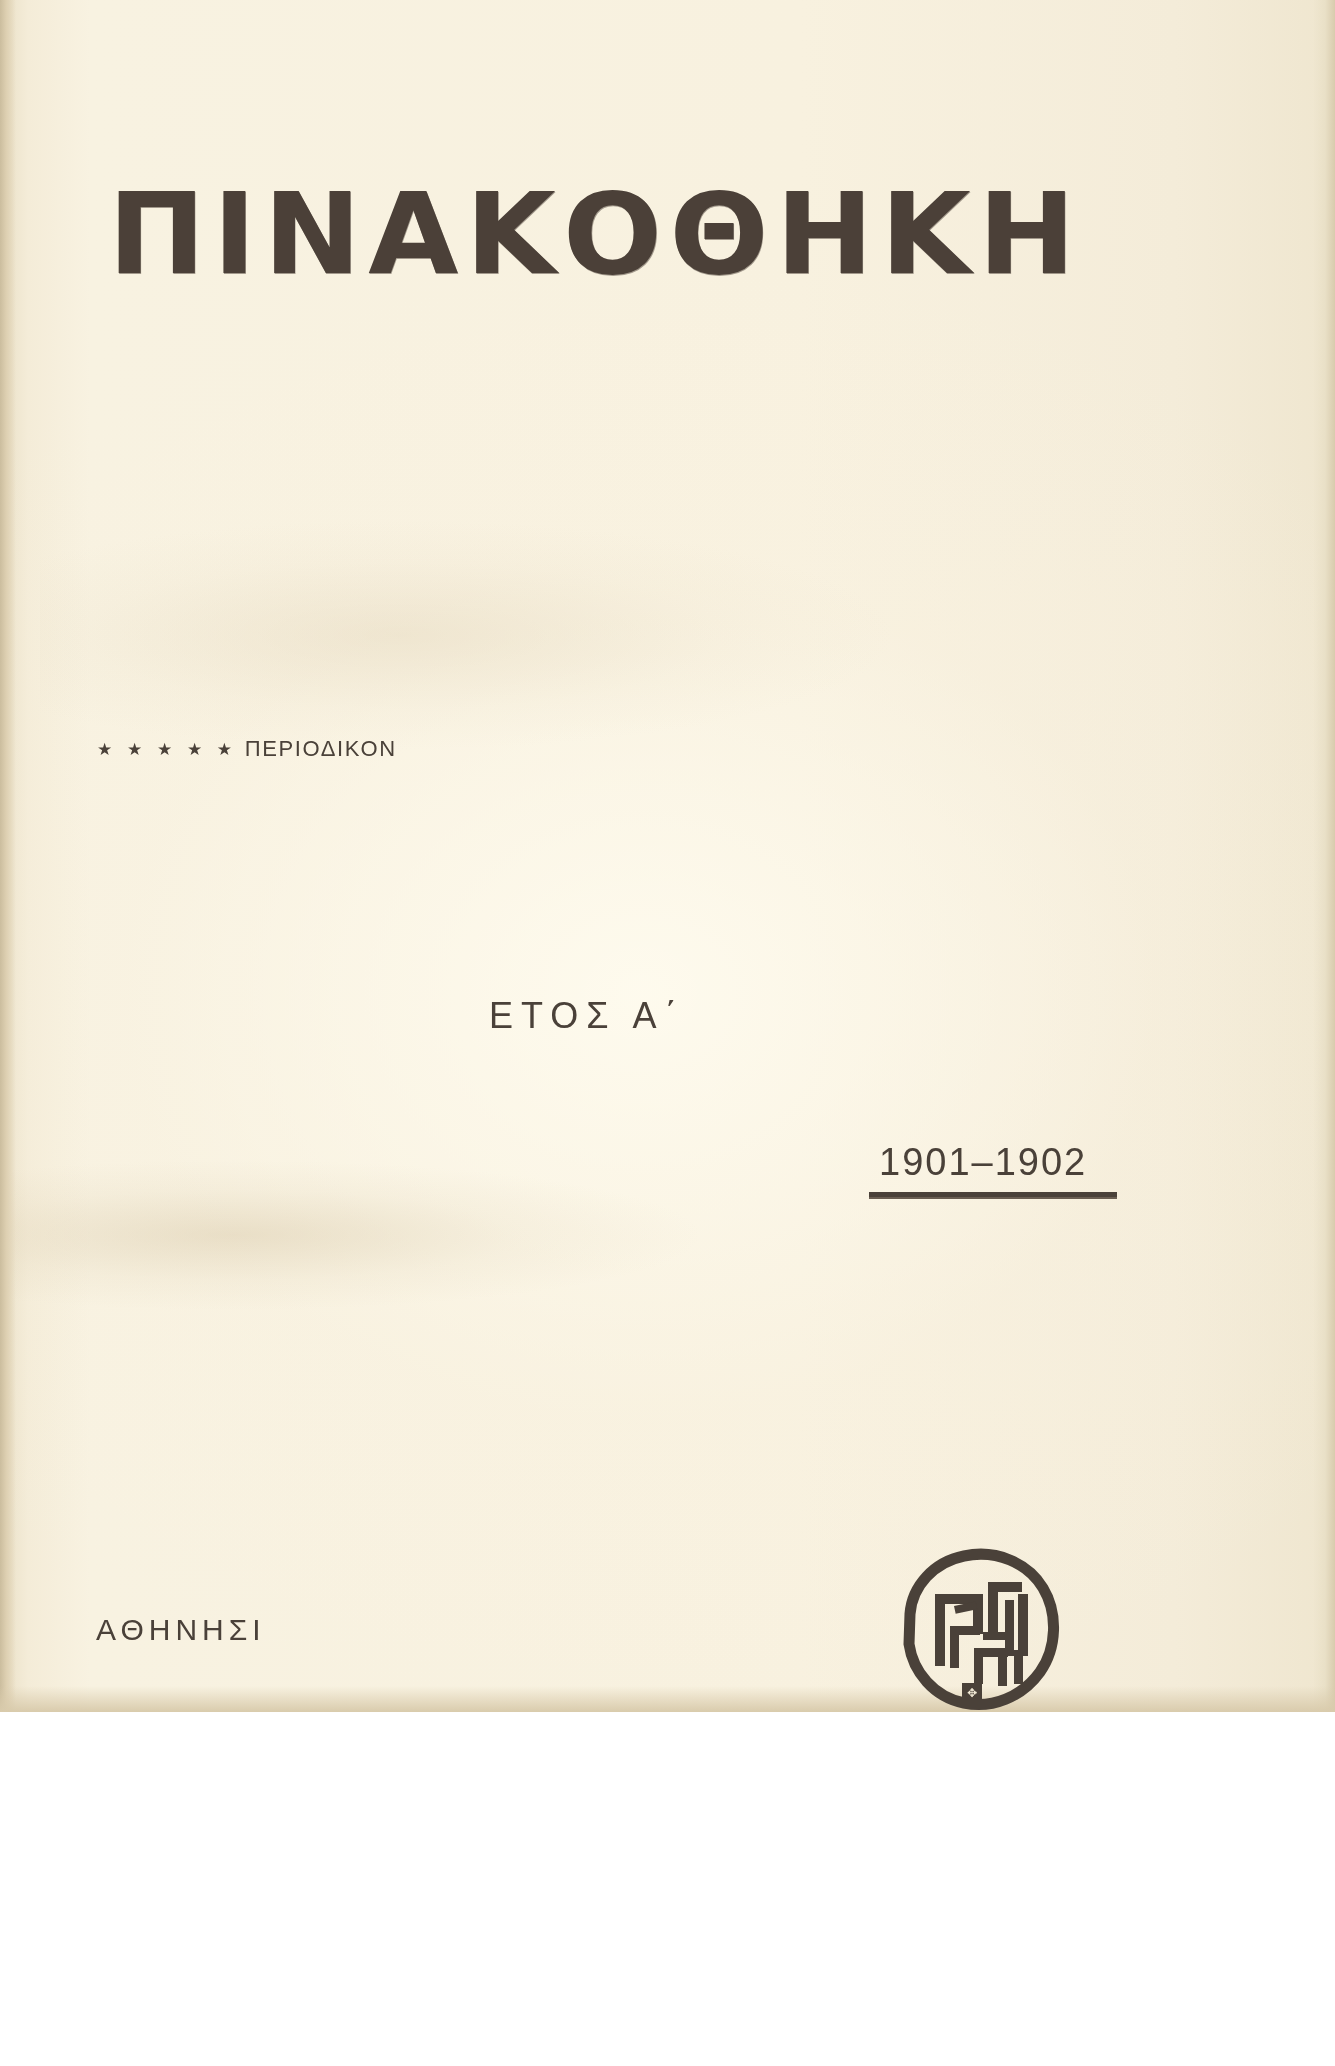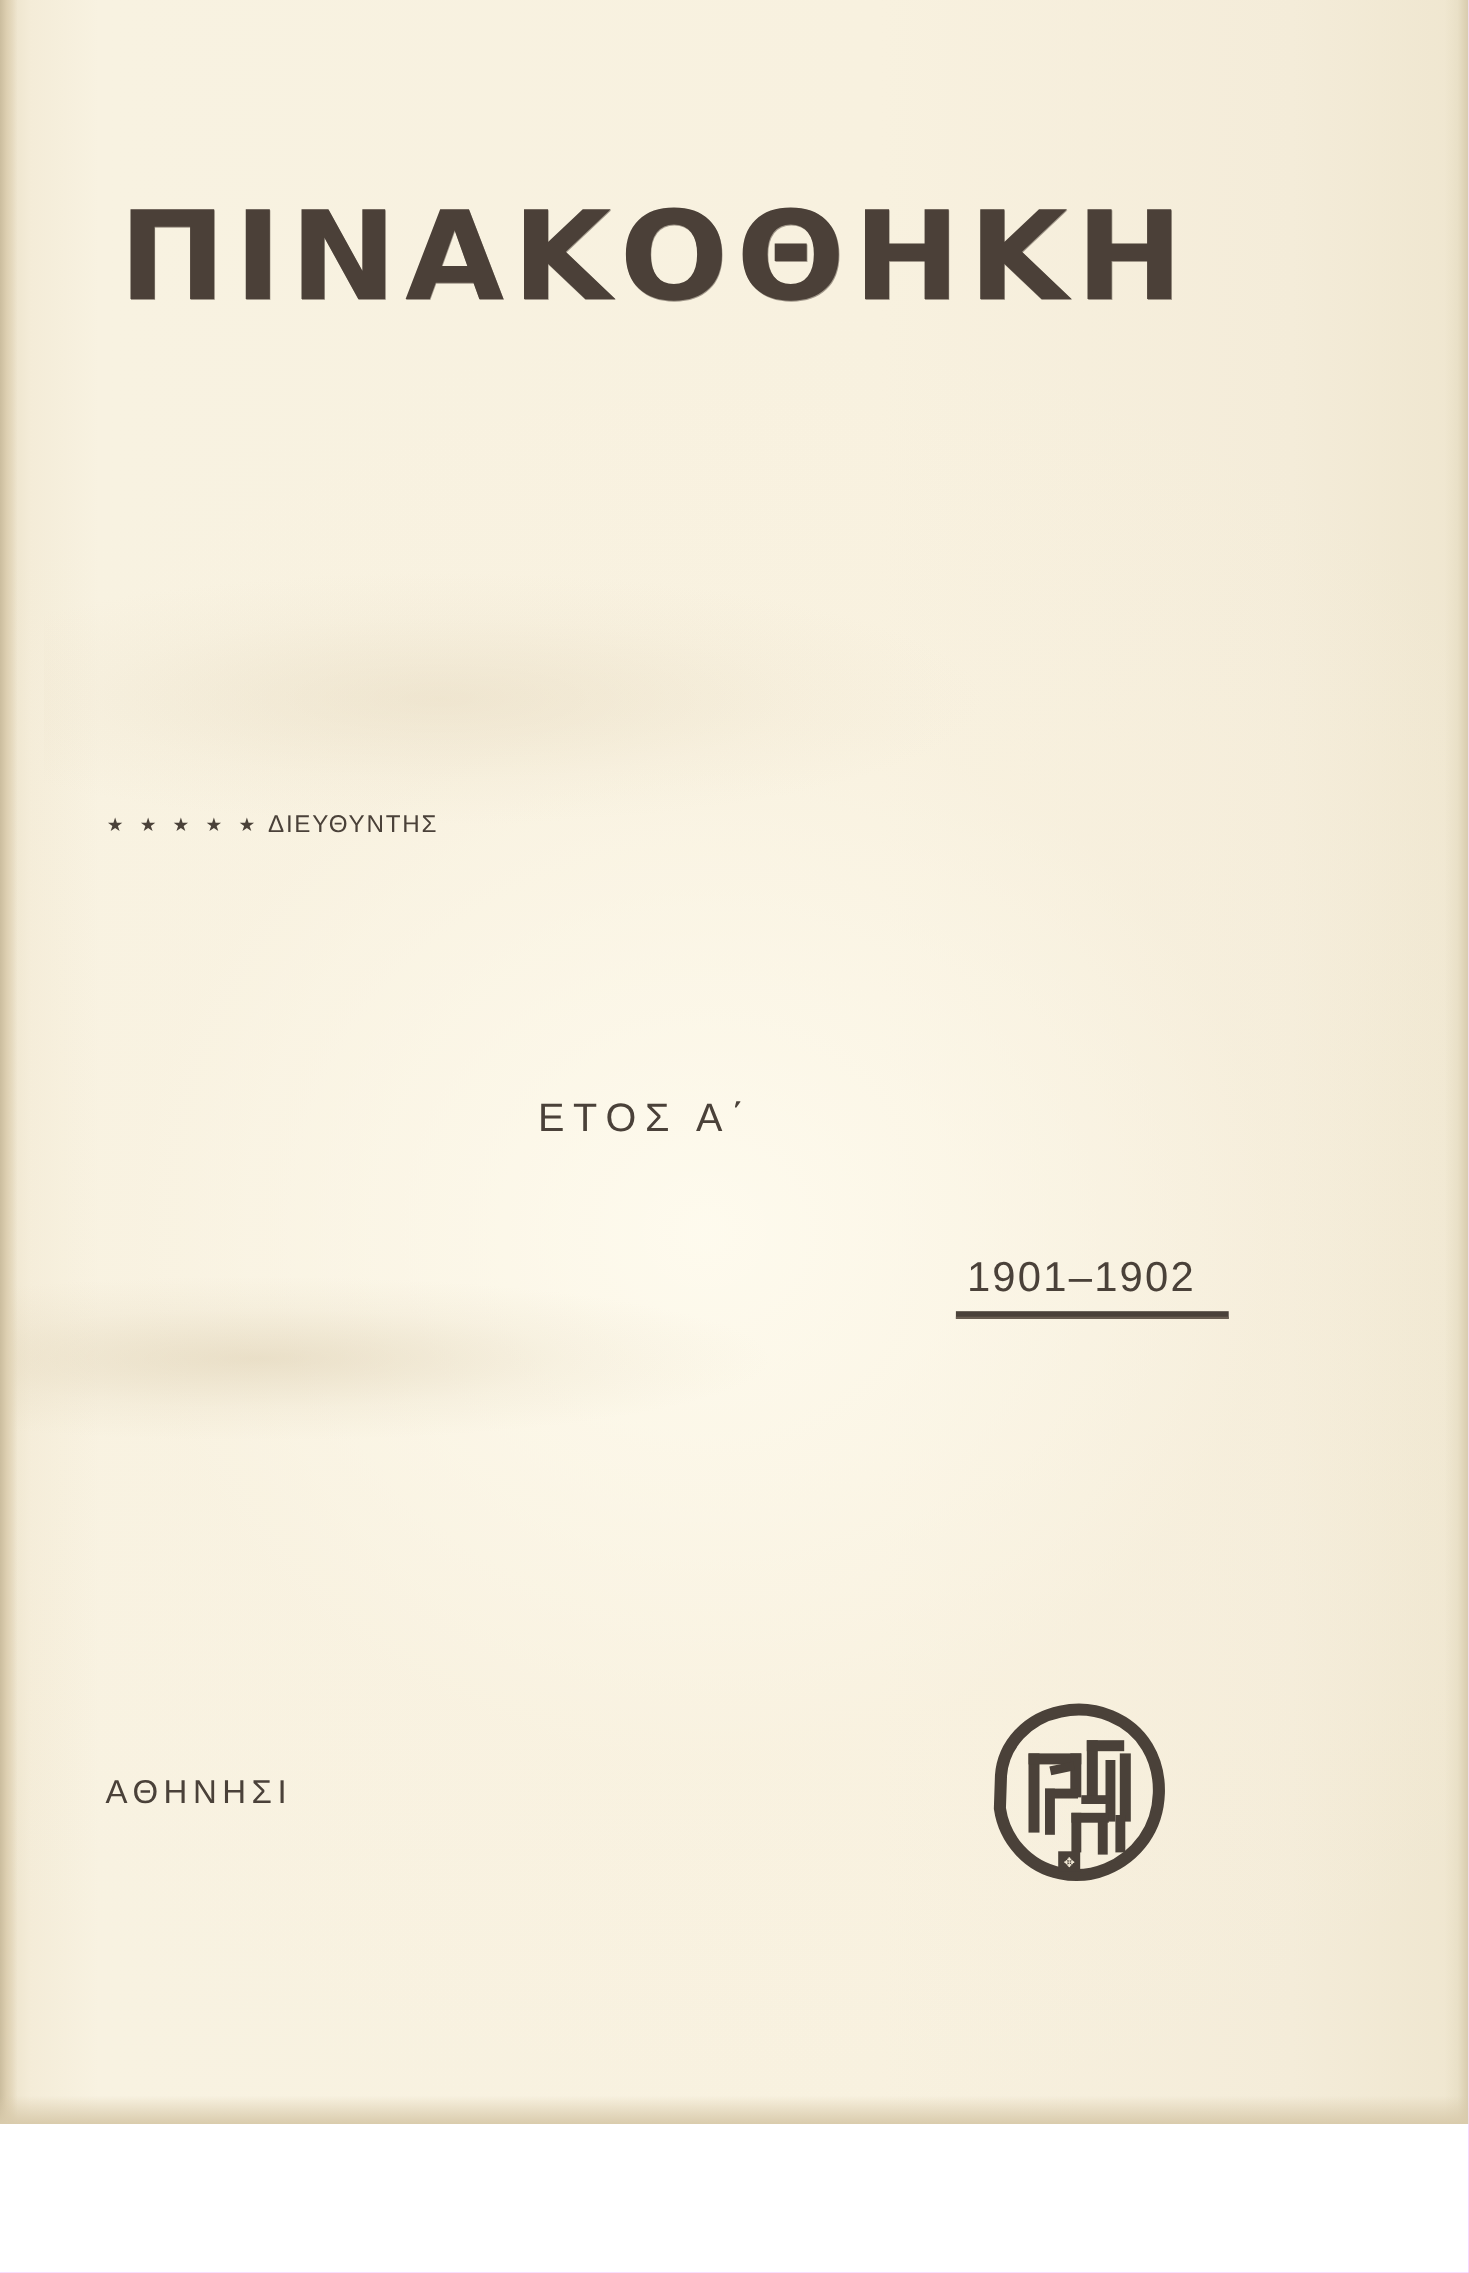--- a/index.html
+++ b/index.html
@@ -3,23 +3,23 @@
 <meta charset="utf-8">
 <style>
   html, body {
     margin: 0;
     padding: 0;
     background: #ffffff;
   }
   .page {
     position: relative;
     width: 1335px;
-    height: 1931px;
+    height: 1712px;
     overflow: hidden;
-    background: #f0abfc;
+    background: #0ea5e9;
     font-family: "Liberation Sans", sans-serif;
     color: #3b3530;
   }
   
   .paper-tint {
     position: absolute;
     inset: 0;
     background:
       radial-gradient(ellipse 70% 45% at 48% 58%, rgba(255,252,240,0.85) 0%, rgba(250,243,226,0.25) 55%, rgba(244,235,214,0.0) 100%),
       linear-gradient(90deg, #e9dfc6 0px, #f4ecd8 28px, #f8f2e1 90px, #f8f1df 60%, #f4ecd9 88%, #efe6cf 100%);
@@ -174,21 +174,21 @@
   <div class="paper-edge-bottom"></div>
 
   <div class="content">
 
     <div class="masthead">ΠΙΝΑΚΟΘΗΚΗ</div>
 
 
     <div class="director-block">
       <div class="subtitle-line">
         <span class="stars">★ ★ ★ ★ ★</span>
-        <span>ΔΙΕΥΘΥΝΤΗΣ</span>
+        <span>ΠΕΡΙΟΔΙΚΟΝ</span>
       </div>
     </div>
 
     <div class="volume">ΕΤΟΣ Α΄</div>
 
     <div class="daterange">1901–1902</div>
     <div class="daterange-rule"></div>
 
     <div class="city">ΑΘΗΝΗΣΙ</div>
 

